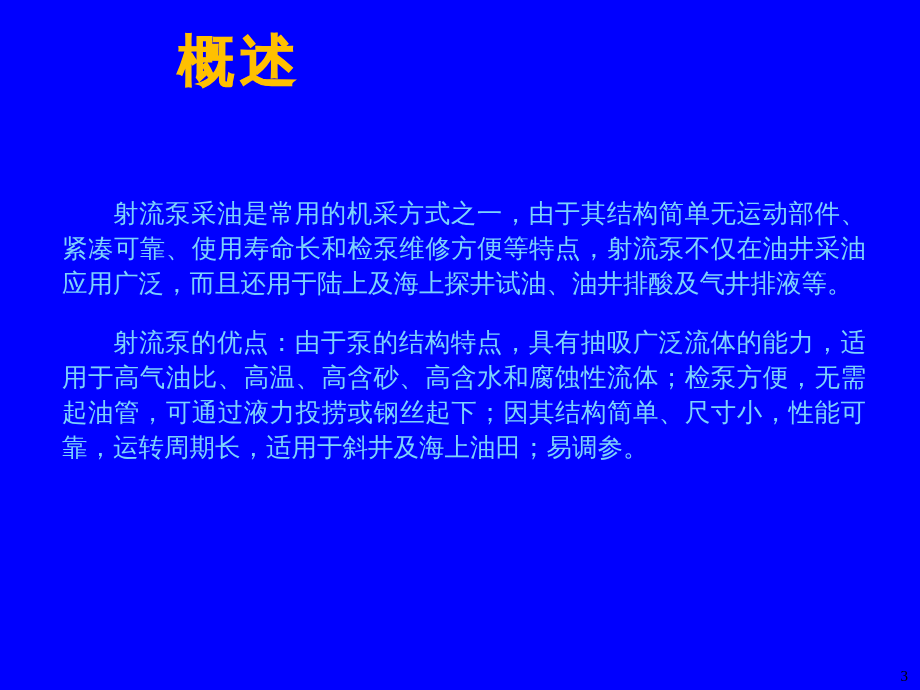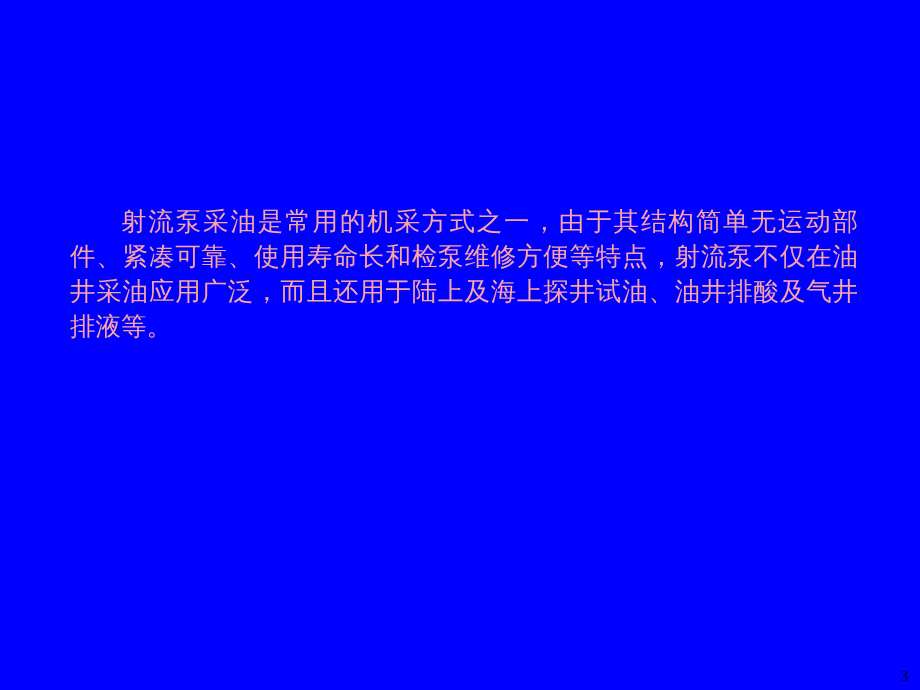--- a/index.html
+++ b/index.html
@@ -32,48 +32,50 @@
     white-space: nowrap;
     -webkit-text-stroke: 1px #FFC000;
   }
   #body-block {
     position: absolute;
     left: 58px;
     top: 192px;
     width: 812px;
   }
   .para {
-    color: #fca5a5;
+    color: #7dd3fc;
     font-family: "DejaVu Serif", "Liberation Serif", serif;
     font-size: 25.5px;
     line-height: 35px;
     text-indent: 51px;
     text-align: justify;
     text-justify: inter-character;
-    margin: 12px;
+    margin: 4px;
     letter-spacing: 0px;
   }
   .para + .para {
     margin-top: 24px;
   }
   #slide-number {
     position: absolute;
     right: 12px;
     bottom: 6px;
     color: #000000;
     font-family: "Liberation Serif", "DejaVu Serif", serif;
     font-size: 15px;
     line-height: 1;
   }
 </style>
 </head>
 <body>
 
 <div id="slide">
 
+  <div id="slide-title">概述</div>
 
   <div id="body-block">
     <p class="para">射流泵采油是常用的机采方式之一，由于其结构简单无运动部件、紧凑可靠、使用寿命长和检泵维修方便等特点，射流泵不仅在油井采油应用广泛，而且还用于陆上及海上探井试油、油井排酸及气井排液等。</p>
+    <p class="para">射流泵的优点：由于泵的结构特点，具有抽吸广泛流体的能力，适用于高气油比、高温、高含砂、高含水和腐蚀性流体；检泵方便，无需起油管，可通过液力投捞或钢丝起下；因其结构简单、尺寸小，性能可靠，运转周期长，适用于斜井及海上油田；易调参。</p>
   </div>
 
   <div id="slide-number">3</div>
 
 </div>
 
 </body></html>

